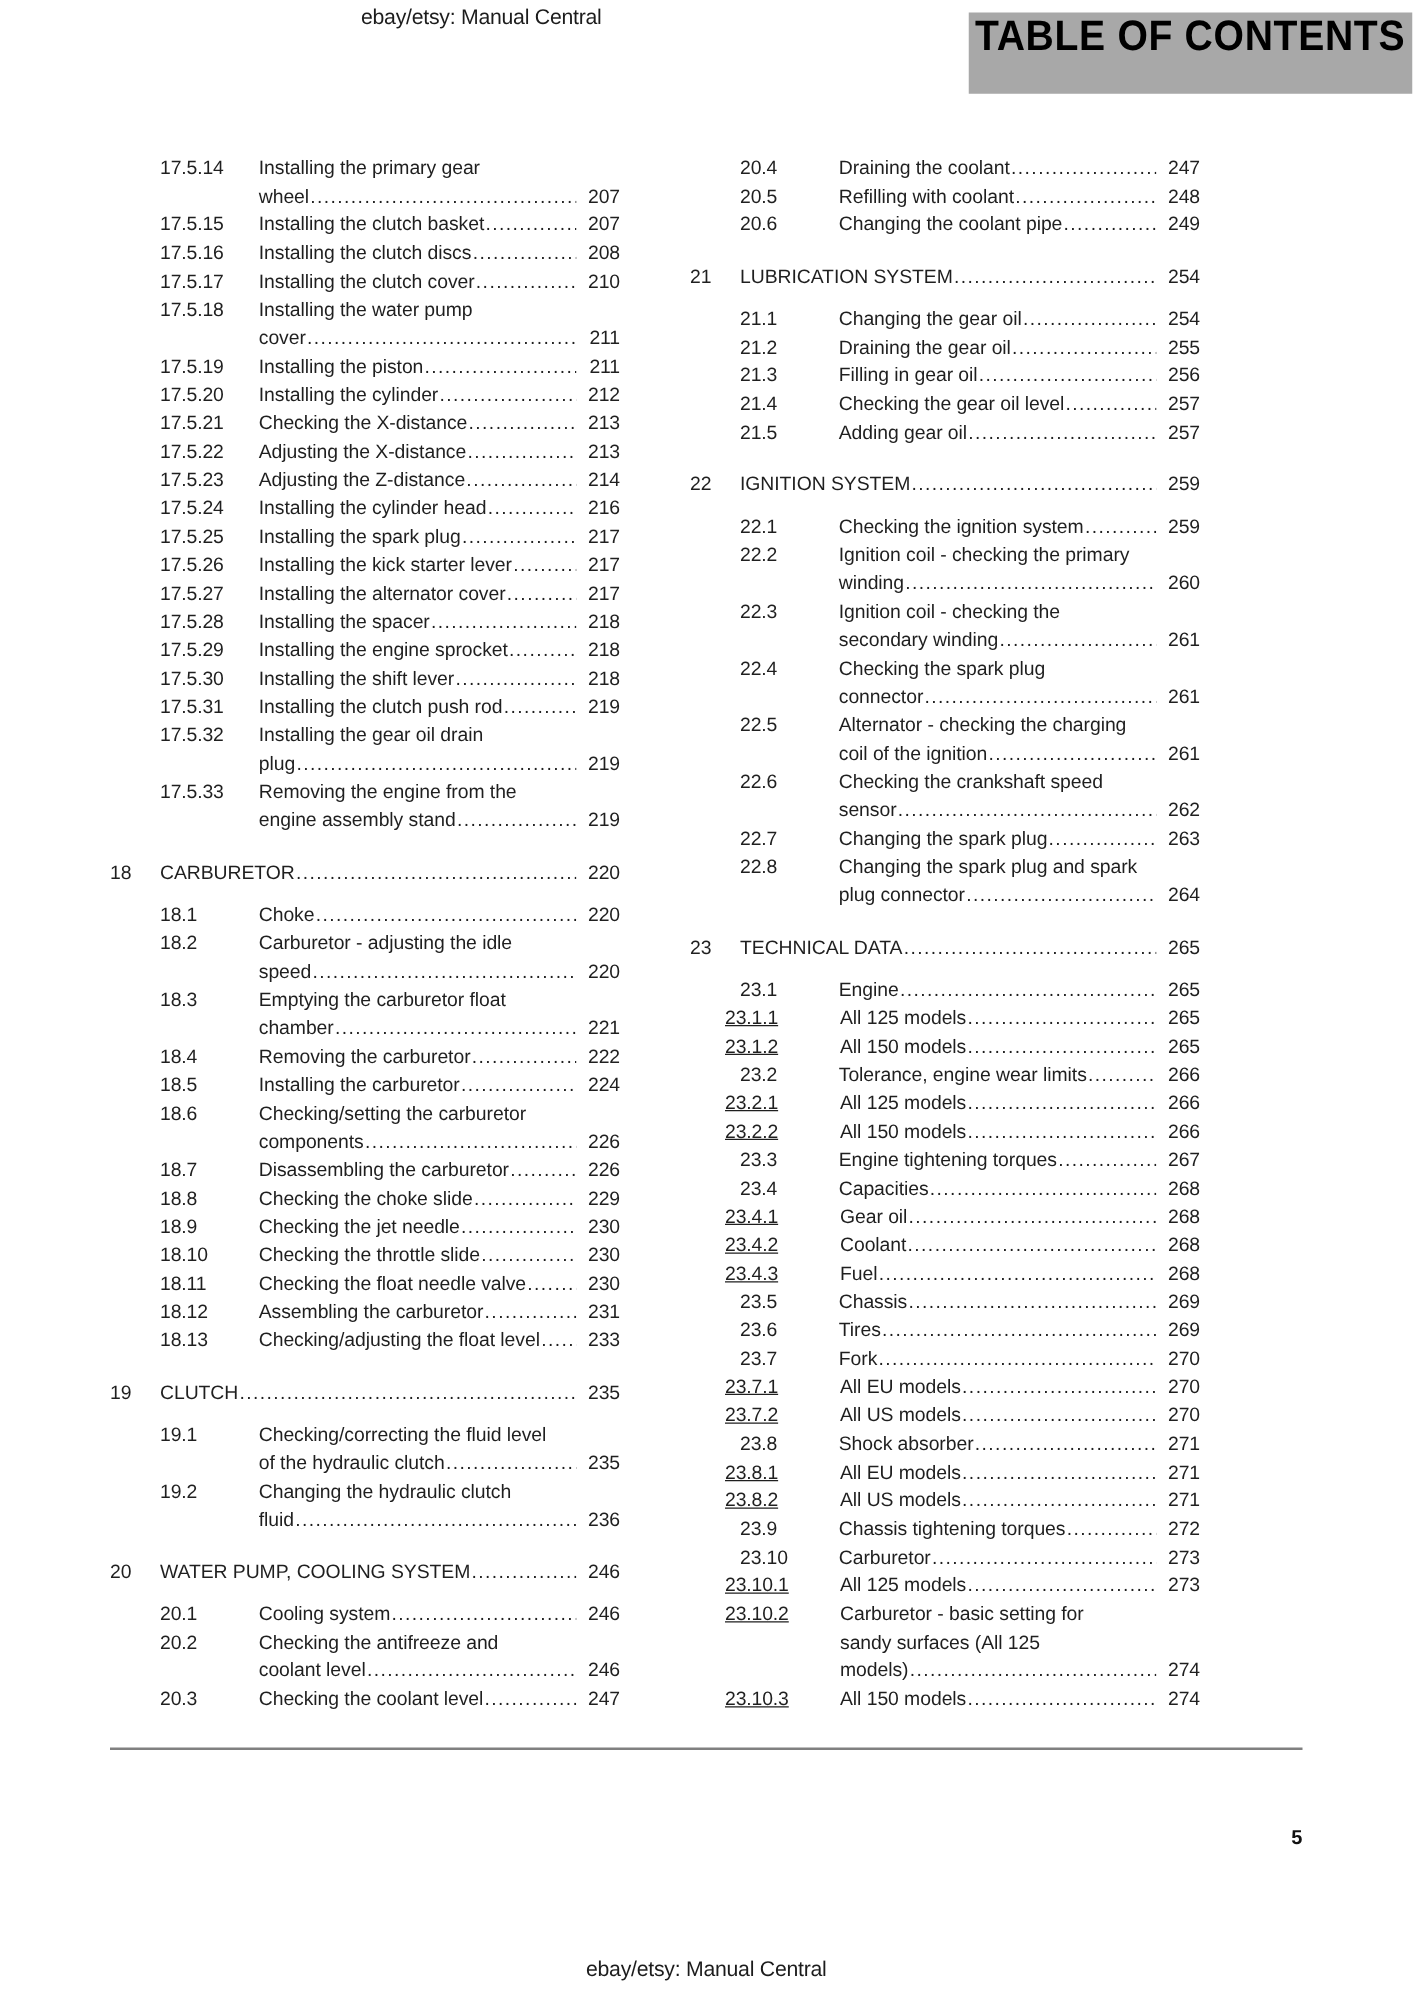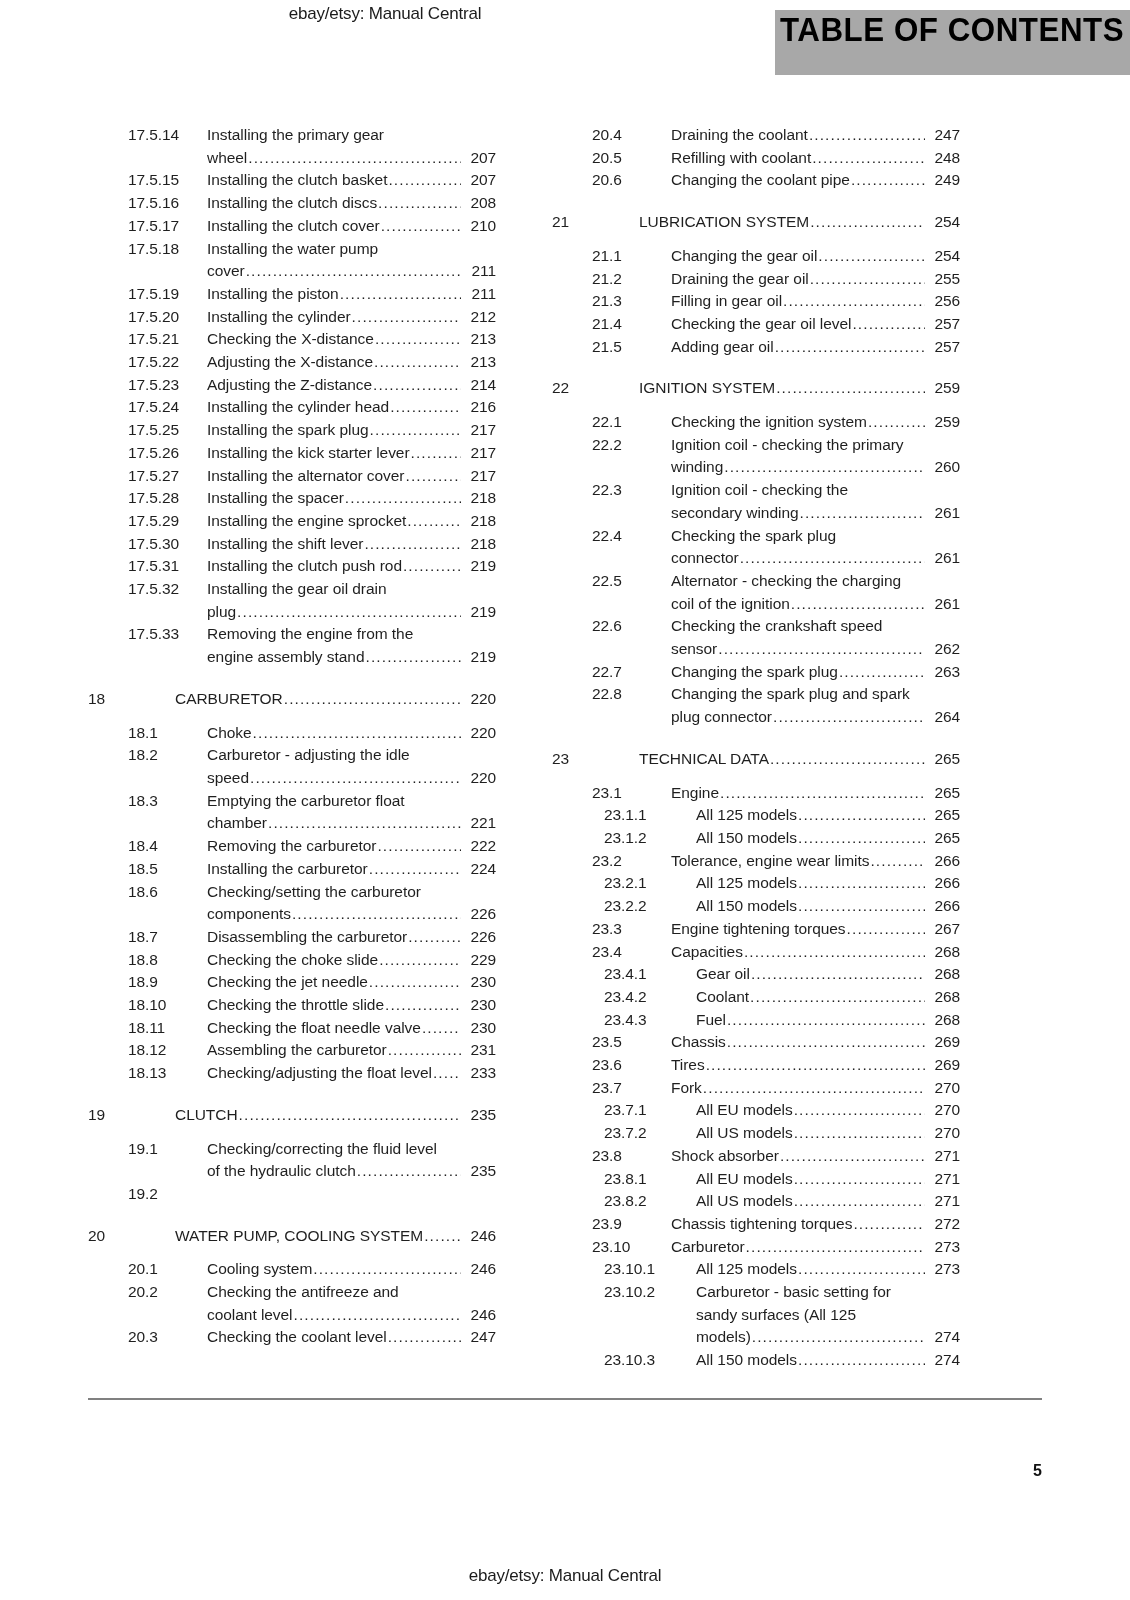--- a/index.html
+++ b/index.html
@@ -62,31 +62,31 @@
   .col-right { left: 552px; width: 408px; }
 
   
   .entry {
     display: flex;
     align-items: flex-start;
     font-size: 15.5px;
     line-height: 22.7px;
     color: #1f1f1f;
   }
-  .entry.chapter { margin-top: 19px; margin-bottom: 11px; gap: 47px; }
+  .entry.chapter { margin-top: 19px; margin-bottom: 11px; }
 
   .num {
     flex: 0 0 auto;
     white-space: nowrap;
     letter-spacing: -0.1px;
   }
   
   .lvl1 > .num  { width: 40px; }
   .lvl2 > .num  { width: 79px; margin-left: 40px; }
-  .lvl3 > .num  { width: 79px; margin-left: 52px; }
+  .lvl3 > .num  { width: 79px; margin-left: 28px; text-decoration: underline; }
 
   .body {
     flex: 1 1 auto;
     min-width: 0;
   }
   .lvl3 > .body { padding-left: 13px; }
 
   
   .line {
     display: flex;
@@ -537,20 +537,30 @@
           </div>
           <div class="line">
             <span class="txt">of the hydraulic clutch</span>
             <span class="leader"></span>
             <span class="pg">235</span>
           </div>
         </div>
       </div>
       <div class="entry lvl2">
         <div class="num">19.2</div>
+        <div class="body">
+          <div class="line plain">
+            <span class="txt">Changing the hydraulic clutch</span>
+          </div>
+          <div class="line">
+            <span class="txt">fluid</span>
+            <span class="leader"></span>
+            <span class="pg">236</span>
+          </div>
+        </div>
       </div>
       <div class="entry lvl1 chapter">
         <div class="num">20</div>
         <div class="body">
           <div class="line">
             <span class="txt">WATER PUMP, COOLING SYSTEM</span>
             <span class="leader"></span>
             <span class="pg">246</span>
           </div>
         </div>

